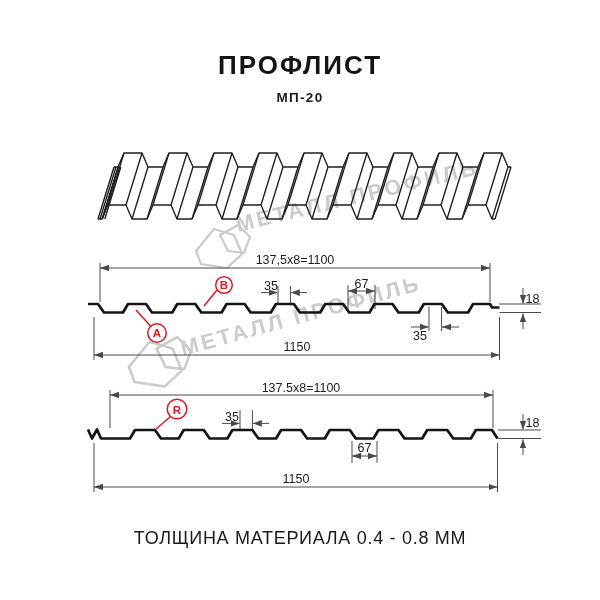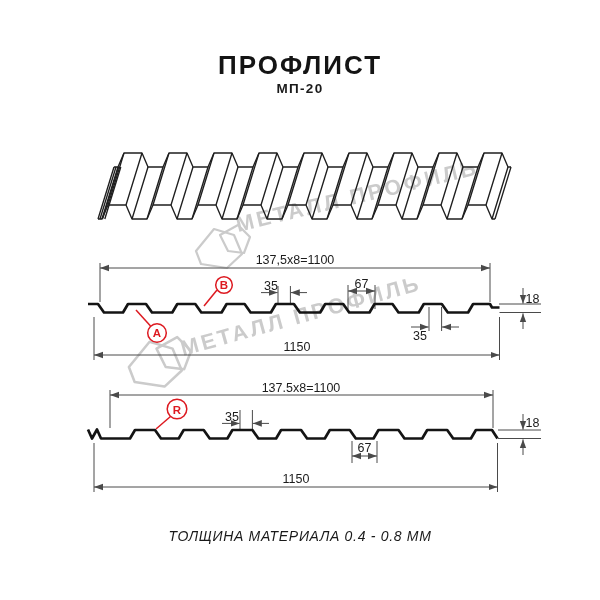--- a/index.html
+++ b/index.html
@@ -1,22 +1,22 @@
 <!DOCTYPE html>
 <html><head>
 <meta charset="utf-8">
 <style>
   html,body{margin:0;padding:0;background:#fff;}
   body{width:600px;height:600px;position:relative;overflow:hidden;
        font-family:"Liberation Sans",sans-serif;color:#141414;}
   .hdr{position:absolute;left:0;top:0;width:600px;text-align:center;}
   .title{margin-top:50px;font-size:26px;font-weight:bold;letter-spacing:2px;color:#141414;}
-  .subtitle{font-size:13.5px;font-weight:bold;letter-spacing:1.3px;color:#1a1a1a;}
+  .subtitle{margin-top:9px;font-size:13.5px;font-weight:bold;letter-spacing:1.3px;color:#1a1a1a;}
   .ftr{position:absolute;left:0;top:528px;width:600px;text-align:center;
-       font-size:14px;letter-spacing:.7px;color:#1a1a1a;font-style:italic;}
+       font-size:18px;letter-spacing:.7px;color:#1a1a1a;}
   svg{position:absolute;left:0;top:0;}
   svg text{font-family:"Liberation Sans",sans-serif;font-size:12.5px;fill:#1c1c1c;}
   .dim{stroke:#4a4a4a;stroke-width:1;fill:none;}
   .thick{stroke:#141414;stroke-width:2.7;fill:none;stroke-linejoin:round;}
   .persp{stroke:#1f1f1f;stroke-width:1.35;fill:none;stroke-linejoin:round;}
   .red{stroke:#dd1a21;stroke-width:1.5;fill:none;}
   .redtxt{fill:#dd1a21;font-weight:bold;font-size:11.5px;text-anchor:middle;}
   .wm{fill:#cbcbcb;font-size:21.5px;font-weight:bold;letter-spacing:3px;}
   .wmlogo{stroke:#cbcbcb;stroke-width:2.2;fill:none;stroke-linejoin:round;}
 </style>

